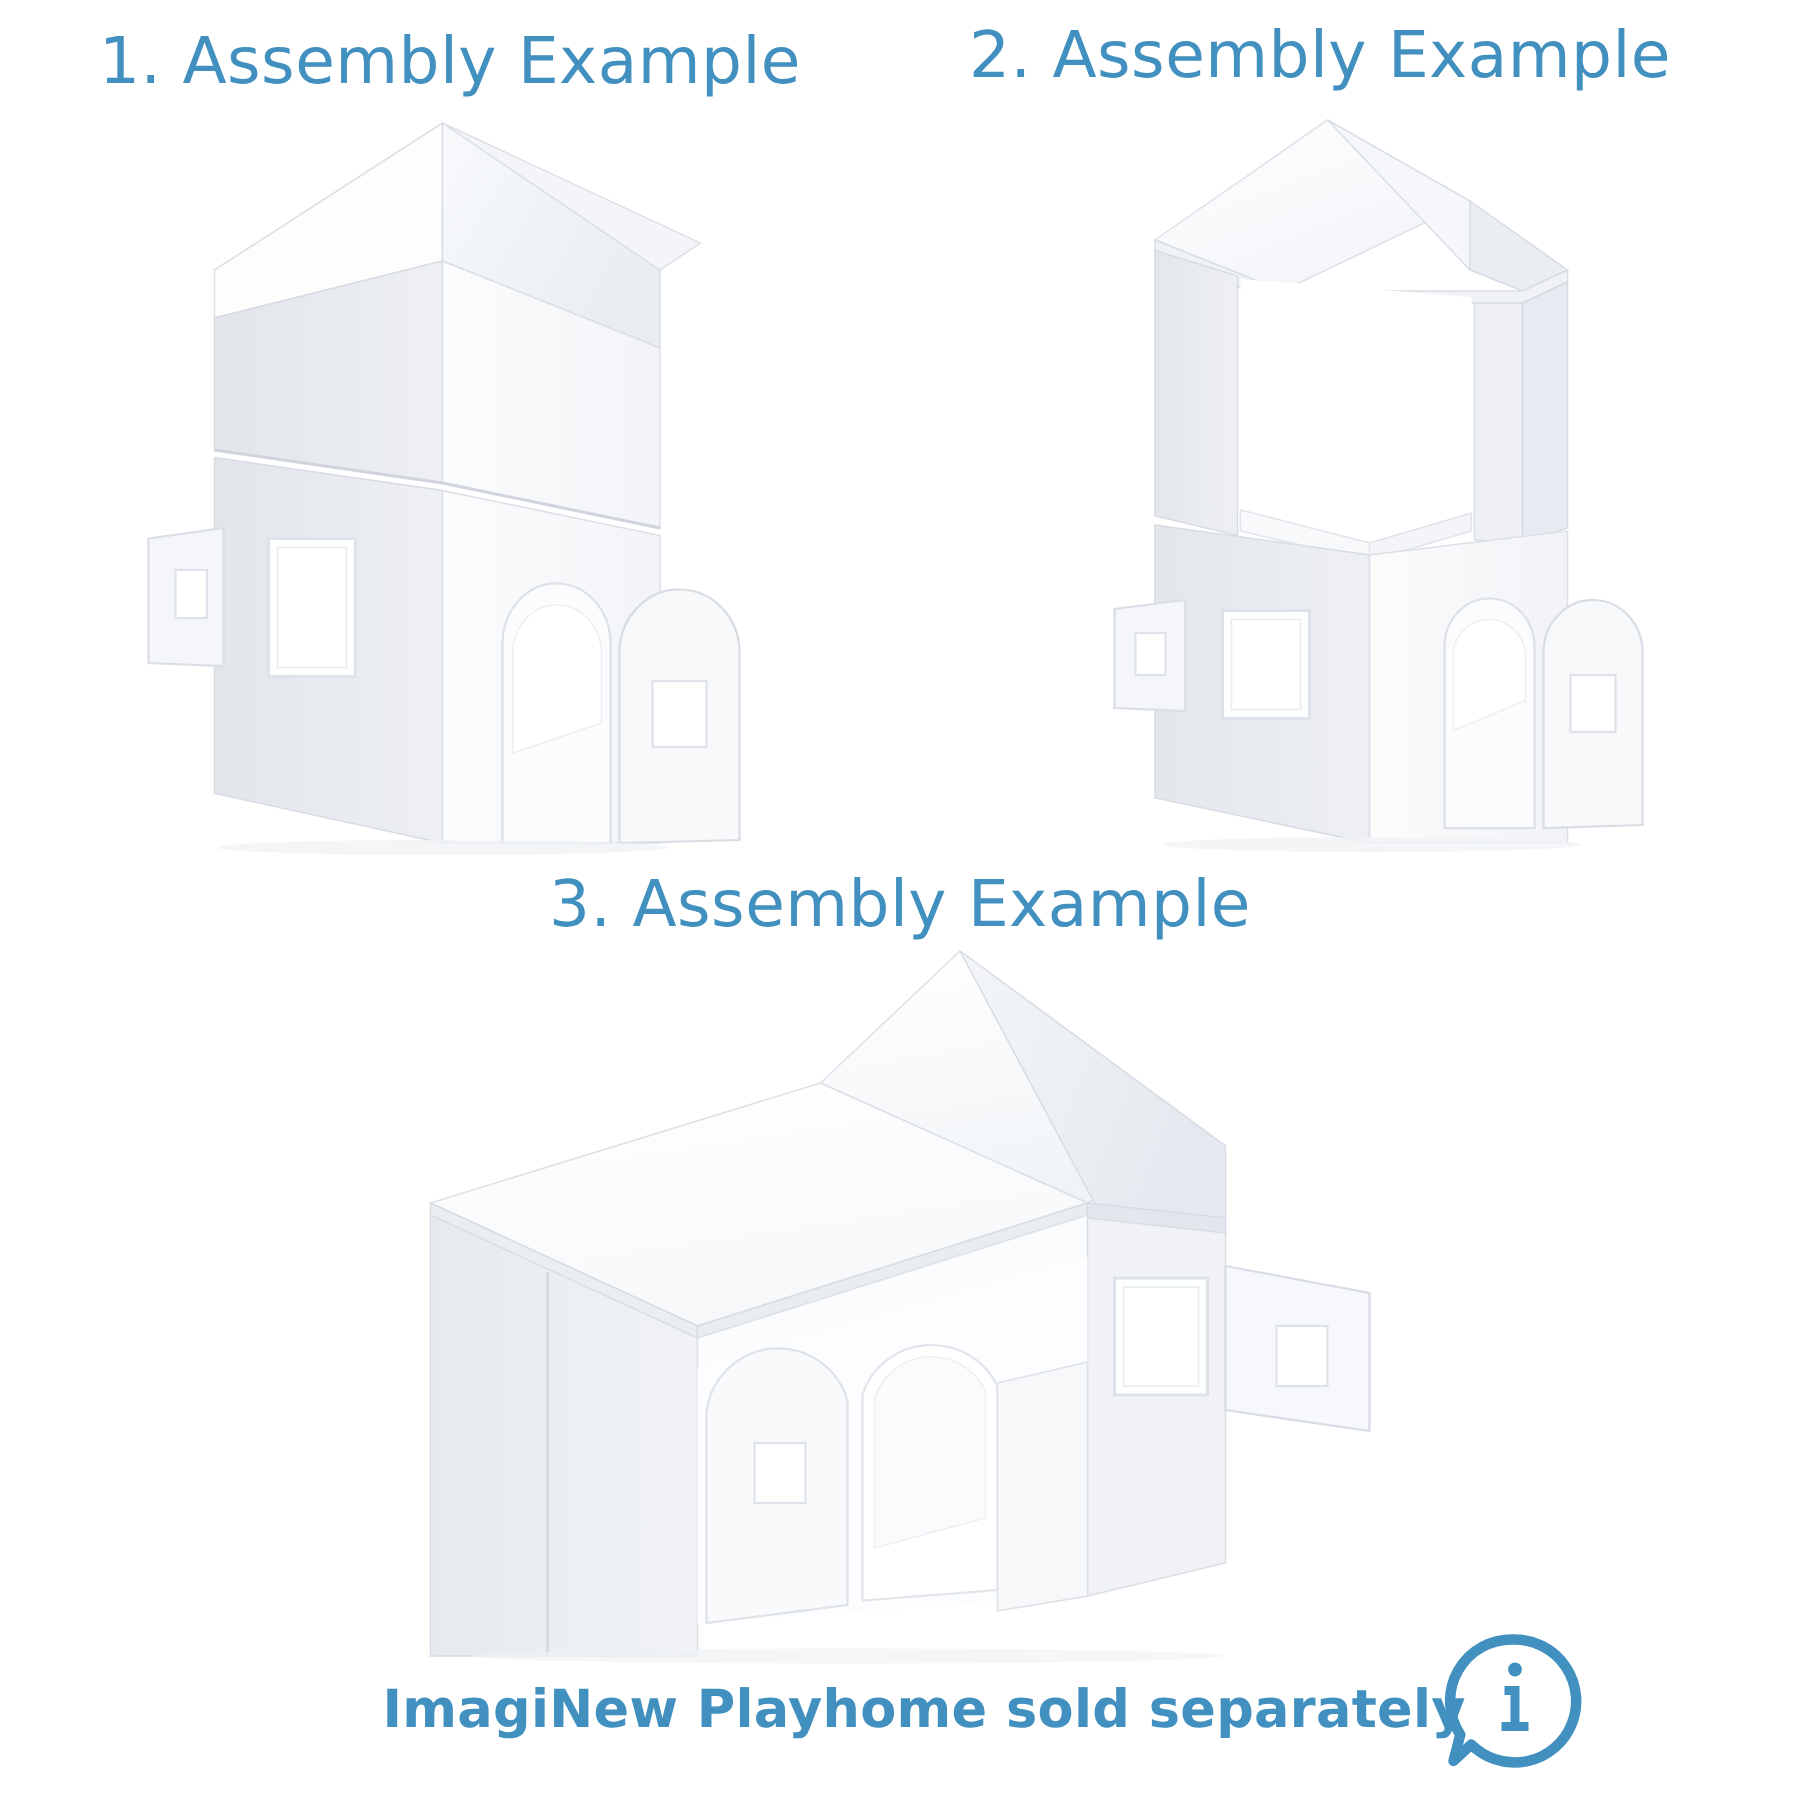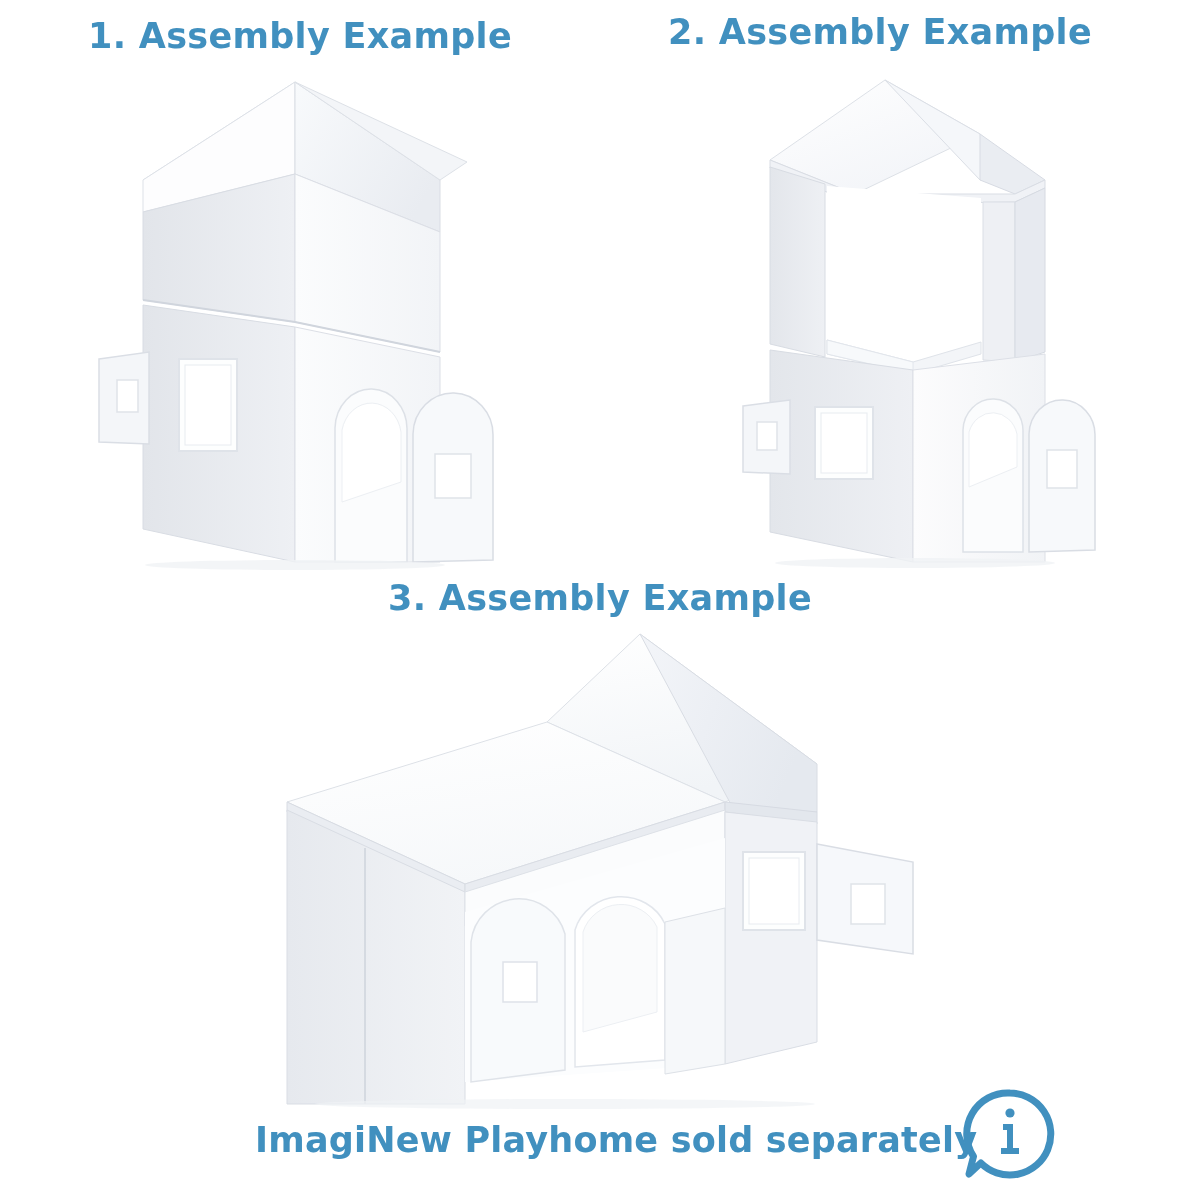--- a/index.html
+++ b/index.html
@@ -13,22 +13,22 @@
     height: 1200px;
     background: #ffffff;
     font-family: "DejaVu Sans", "Liberation Sans", sans-serif;
     overflow: hidden;
   }
 
   
   .step-title {
     position: absolute;
     font-family: "DejaVu Sans", "Liberation Sans", sans-serif;
-    font-weight: bold;
-    font-size: 35px;
+    font-weight: normal;
+    font-size: 43px;
     letter-spacing: 0.3px;
     color: #4190bf;
     white-space: nowrap;
     text-align: center;
   }
   #title-1 { left: 0px;   top: 16px;  width: 600px; }
   #title-2 { left: 580px; top: 12px;  width: 600px; }
   #title-3 { left: 290px; top: 578px; width: 620px; }
 
   

